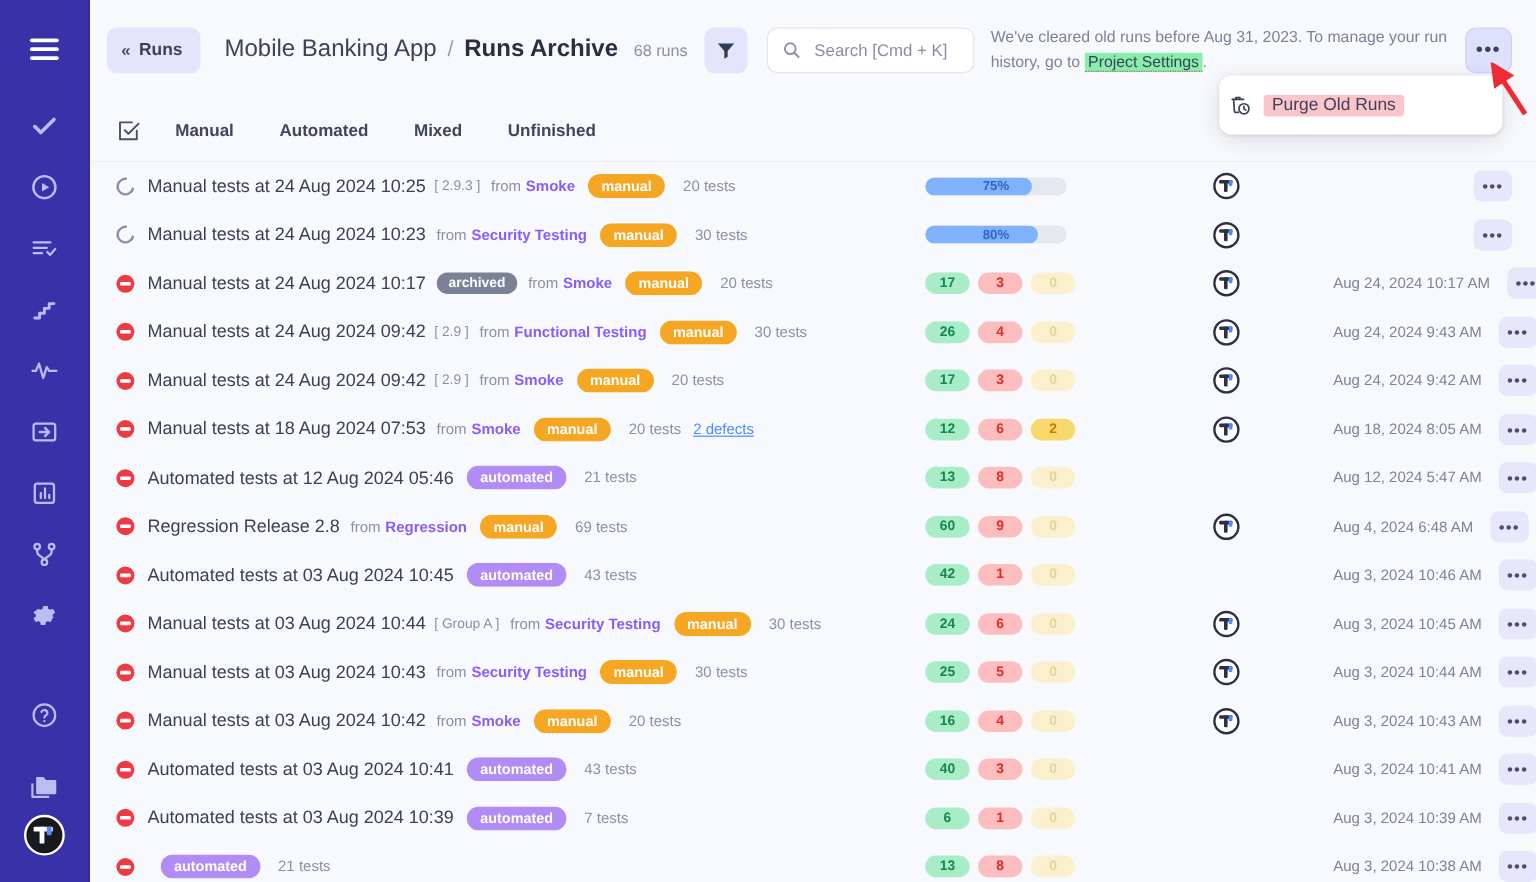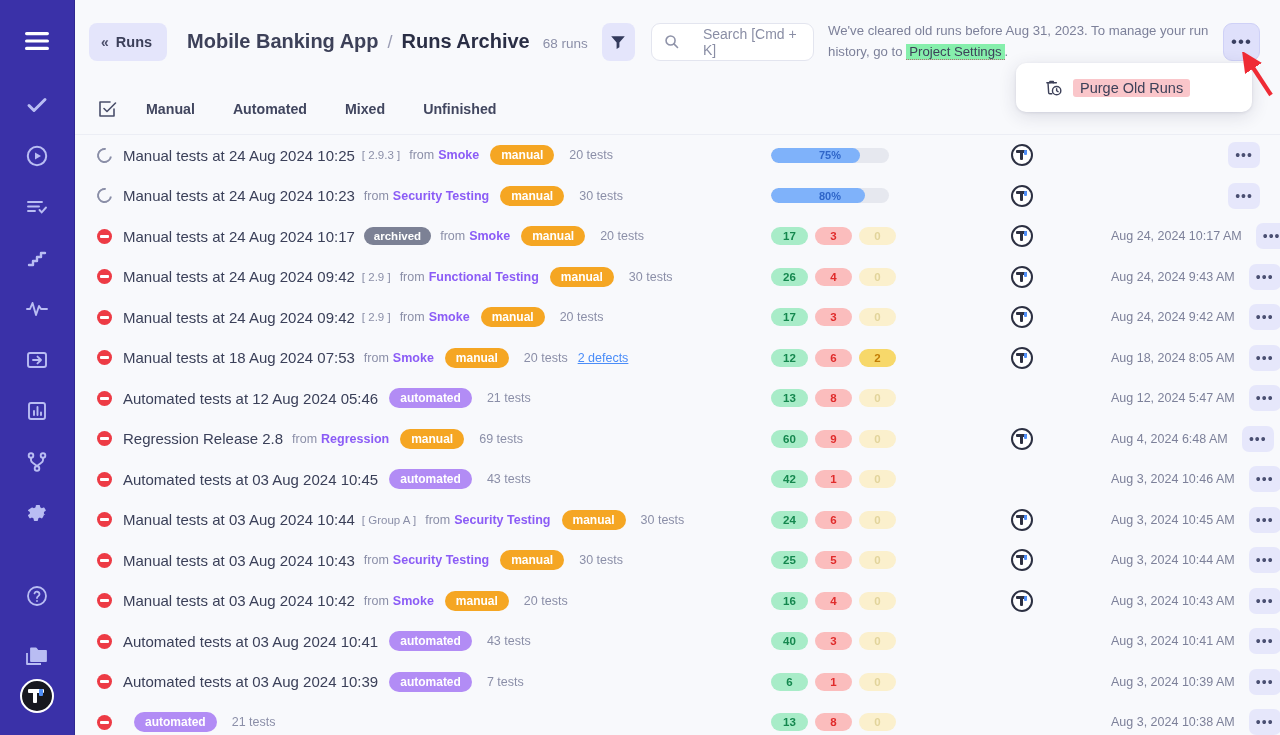--- a/index.html
+++ b/index.html
@@ -60,33 +60,33 @@
     background: #e4e5fb; color: #3b3f59;
     border-radius: 8px; padding: 9px 15px 9px 12px;
     font-size: 14.5px; font-weight: 600; cursor: pointer;
     height: 38px;
   }
   .chev { font-size: 14px; color: #4c4f6b; line-height: 1; }
   .crumb {
     display: flex; align-items: baseline; gap: 9px;
     margin-left: 20px; white-space: nowrap;
   }
-  .crumb-app { font-size: 20px; font-weight: 700; color: #3d4159; }
+  .crumb-app { font-size: 20px; font-weight: 400; color: #3d4159; }
   .crumb-sep { font-size: 18px; color: #9a9db4; font-weight: 400; }
   .crumb-cur { font-size: 20px; font-weight: 700; color: #2a2e45; }
   .crumb-count { font-size: 13.5px; color: #8b8fa8; font-weight: 500; margin-left: 4px;}
   .filter-btn {
     width: 38px; height: 38px; border-radius: 8px; background: #e4e5fb;
     display: flex; align-items: center; justify-content: center;
     margin-left: 14px; cursor: pointer; color: #333a5c;
   }
   .search-box {
     margin-left: 16px; width: 183px; height: 38px;
     background: #fff; border: 1px solid #e3e5ef; border-radius: 9px;
-    display: flex; align-items: center; gap: 24px; padding: 0 12px;
+    display: flex; align-items: center; gap: 12px; padding: 0 12px;
     cursor: text;
   }
   .search-box svg { color: #8e92a8; flex: 0 0 auto;}
   .search-box .ph { font-size: 14px; color: #8a8ea5; }
   .notice {
     margin-left: 14px; font-size: 13.2px; line-height: 1.55;
     color: #7d819a; max-width: 395px;
   }
   .notice .link {
     background: #86efac; color: #3d4159; font-weight: 400;
@@ -101,21 +101,21 @@
 
   
   .dropdown {
     position: absolute; top: 63px; right: 28px;
     width: 236px; background: #fff; border-radius: 10px;
     box-shadow: 0 4px 18px rgba(40,40,80,.14), 0 1px 3px rgba(40,40,80,.10);
     padding: 10px 0; z-index: 40;
   }
   .dd-item {
     display: flex; align-items: center; gap: 10px;
-    padding: 5px 28px; cursor: pointer;
+    padding: 5px 8px; cursor: pointer;
   }
   .dd-item svg { color: #3d4159; flex: 0 0 auto;}
   .dd-label {
     font-size: 14.5px; color: #3d4159; font-weight: 500;
     background: #fac6ca; padding: 1px 7px; border-radius: 3px;
   }
 
   
   .cursor-arrow { position: absolute; top: 52px; right: 2px; z-index: 60; pointer-events: none;}
 

